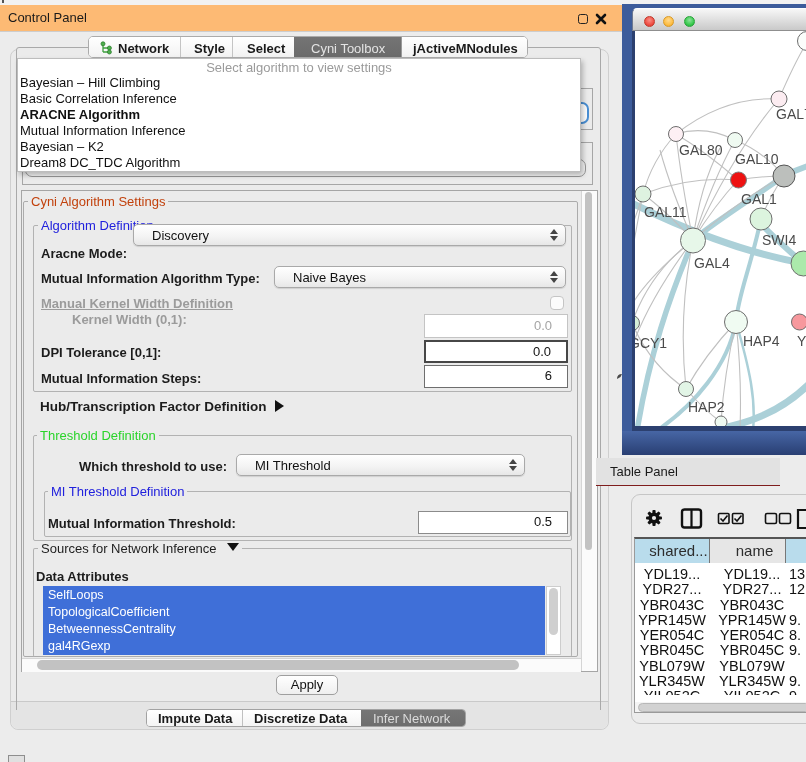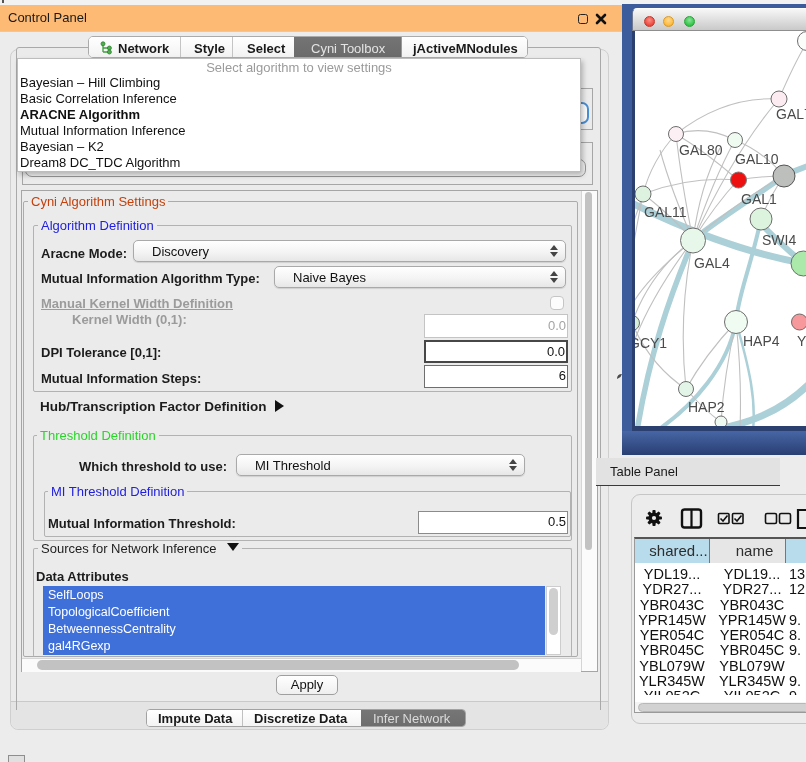--- a/index.html
+++ b/index.html
@@ -14,21 +14,21 @@
     box-shadow:0 1px 1px rgba(0,0,0,0.12); }
   .combo .ct { position:absolute; left:18px; top:3px; font-size:13px; color:#111; }
   .stepper { position:absolute; right:7px; top:0; bottom:0; width:8px; }
   .stepper:before { content:""; position:absolute; top:4px; left:0;
     border-left:4px solid transparent; border-right:4px solid transparent;
     border-bottom:5px solid #444; }
   .stepper:after { content:""; position:absolute; bottom:4px; left:0;
     border-left:4px solid transparent; border-right:4px solid transparent;
     border-top:5px solid #444; }
   .field { position:absolute; background:#fff; font-size:13px; color:#111;
-    text-align:right; padding-right:1px; }
+    text-align:right; padding-right:15px; }
   .group { position:absolute; border:1px solid #b2b2b2; border-radius:2px; }
   .gtitle { position:absolute; top:-8px; font-size:13px; background:#ebebeb;
     padding:0 3px; white-space:nowrap; }
 </style>
 </head>
 <body>
 
 <div class="abs" style="left:0;top:0;width:622px;height:762px;background:#ececec;">
 
   <div class="abs" style="left:0;top:0;width:622px;height:5px;background:#f2f2f2;"></div>
@@ -81,21 +81,21 @@
   <div class="abs" style="left:37px;top:660px;width:482px;height:10px;background:#c2c2c2;border-radius:5px;"></div>
 
   <div class="group" style="left:23px;top:201px;width:555px;height:456px;border-color:#ababab;">
     <div class="gtitle" style="left:4px;color:#c2410c;">Cyni Algorithm Settings</div>
   </div>
 
   <div class="group" style="left:33px;top:225px;width:539px;height:167px;">
     <div class="gtitle" style="left:4px;color:#2121dd;">Algorithm Definition</div>
   </div>
   <div class="lbl" style="left:41px;top:246px;">Aracne Mode:</div>
-  <div class="combo" style="left:133px;top:240px;width:433px;height:22px;">
+  <div class="combo" style="left:133px;top:224px;width:433px;height:22px;">
     <div class="ct">Discovery</div>
       <div class="stepper"></div>
   </div>
   <div class="lbl" style="left:41px;top:271px;">Mutual Information Algorithm Type:</div>
   <div class="combo" style="left:274px;top:266px;width:292px;height:22px;">
     <div class="ct">Naive Bayes</div>
       <div class="stepper"></div>
   </div>
   <div class="lbl dis" style="left:41px;top:296px;text-decoration:underline;">Manual Kernel Width Definition</div>
   <div class="abs" style="left:550px;top:296px;width:14px;height:14px;border:1.5px solid #c5c5c5;border-radius:4px;background:#fcfcfc;"></div>

